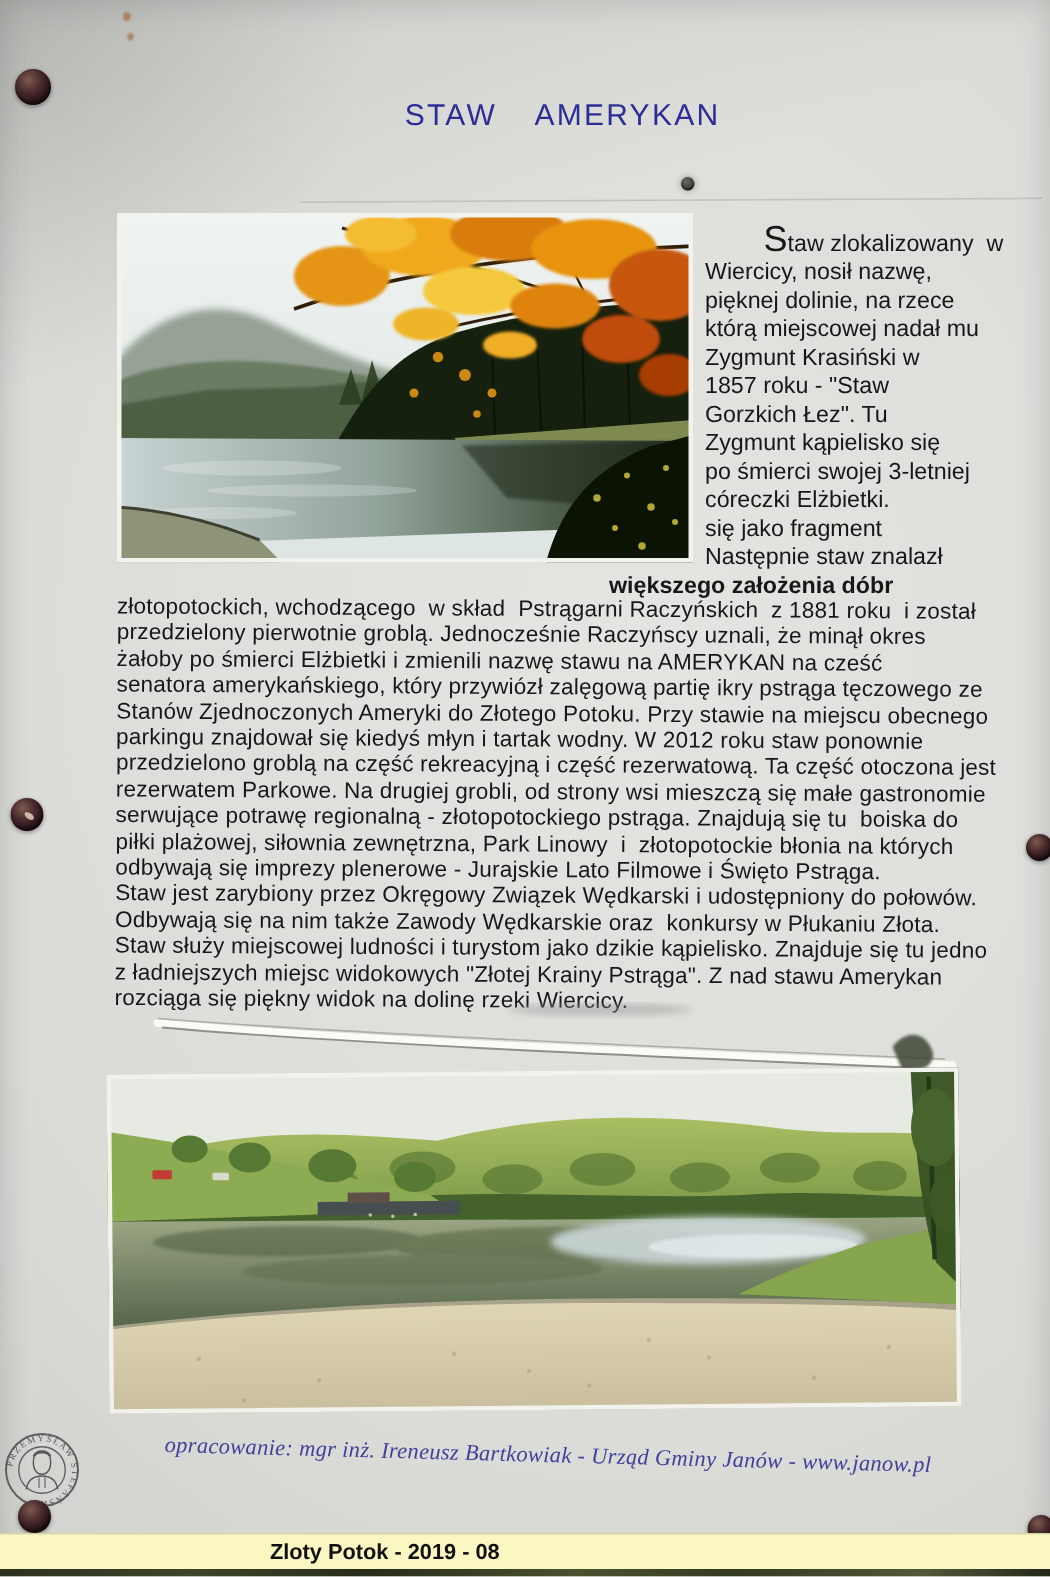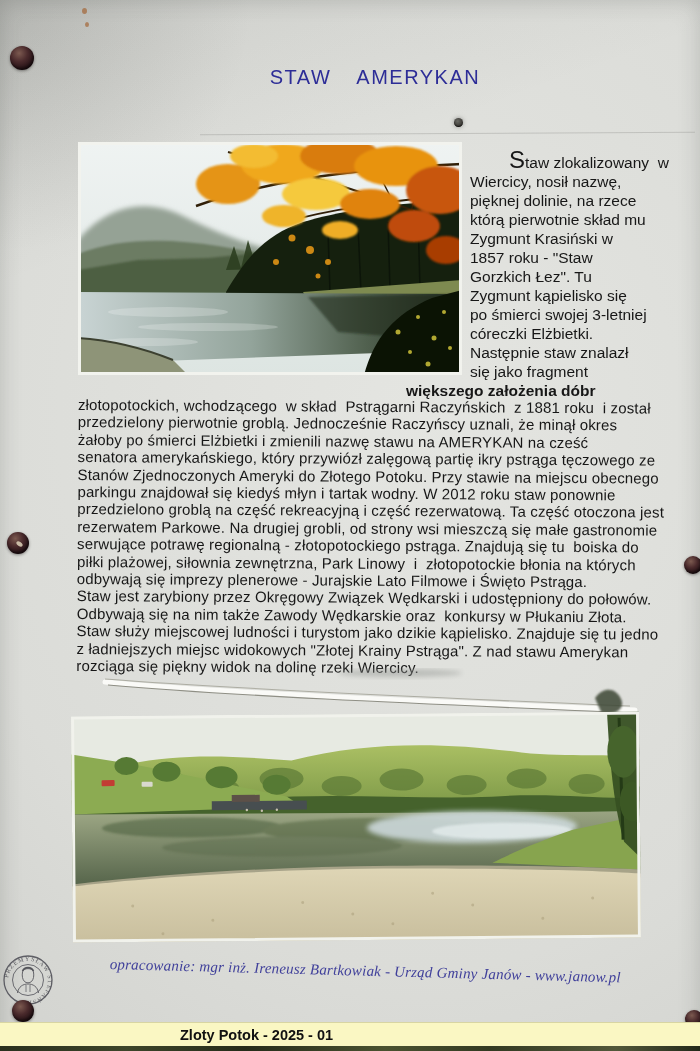--- a/index.html
+++ b/index.html
@@ -175,29 +175,29 @@
           <circle cx="240" cy="134" r="2.5"></circle>
       </g>
       <rect x="1.5" y="1.5" width="381" height="230" fill="none" stroke="#f2f3ee" stroke-width="3"></rect>
     </svg>
   </div>
 
   <div class="plines" id="intro">
       <div>Staw zlokalizowany  w</div>
       <div>Wiercicy, nosił nazwę,</div>
       <div>pięknej dolinie, na rzece</div>
-      <div>którą pierwotnie skład mu</div>
+      <div>którą miejscowej nadał mu</div>
       <div>Zygmunt Krasiński w</div>
       <div>1857 roku - "Staw</div>
       <div>Gorzkich Łez". Tu</div>
       <div>Zygmunt kąpielisko się</div>
       <div>po śmierci swojej 3-letniej</div>
       <div>córeczki Elżbietki.</div>
+      <div>się jako fragment</div>
       <div>Następnie staw znalazł</div>
-      <div>się jako fragment</div>
       <div>większego założenia dóbr</div>
     </div>
 
   <div class="plines" id="history">
       <div>złotopotockich, wchodzącego  w skład  Pstrągarni Raczyńskich  z 1881 roku  i został</div>
       <div>przedzielony pierwotnie groblą. Jednocześnie Raczyńscy uznali, że minął okres</div>
       <div>żałoby po śmierci Elżbietki i zmienili nazwę stawu na AMERYKAN na cześć</div>
       <div>senatora amerykańskiego, który przywiózł zalęgową partię ikry pstrąga tęczowego ze</div>
       <div>Stanów Zjednoczonych Ameryki do Złotego Potoku. Przy stawie na miejscu obecnego</div>
       <div>parkingu znajdował się kiedyś młyn i tartak wodny. W 2012 roku staw ponownie</div>
@@ -318,17 +318,17 @@
   <div class="bolt" id="bolt-tl"></div>
   <div class="bolt" id="bolt-speck"></div>
   <div class="bolt" id="bolt-ml"></div>
   <div class="bolt" id="bolt-mr"></div>
   <div class="bolt" id="bolt-bl"></div>
   <div class="bolt" id="bolt-br"></div>
   <div class="rust" id="rust1"></div>
   <div class="rust" id="rust2"></div>
 
   <div class="caption-bar">
-    <span id="cap-left">Zloty Potok - 2025 - 01</span>
+    <span id="cap-left">Zloty Potok - 2019 - 08</span>
   </div>
   <div class="bottom-strip"></div>
 
 </div>
 
 </body></html>

